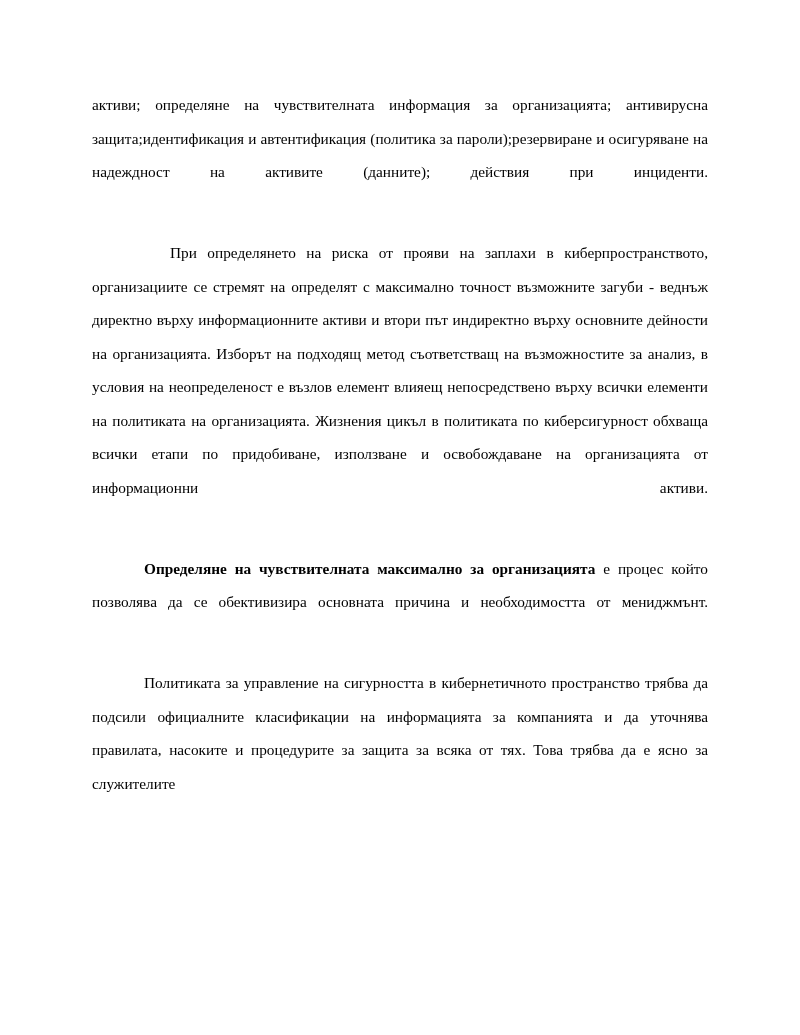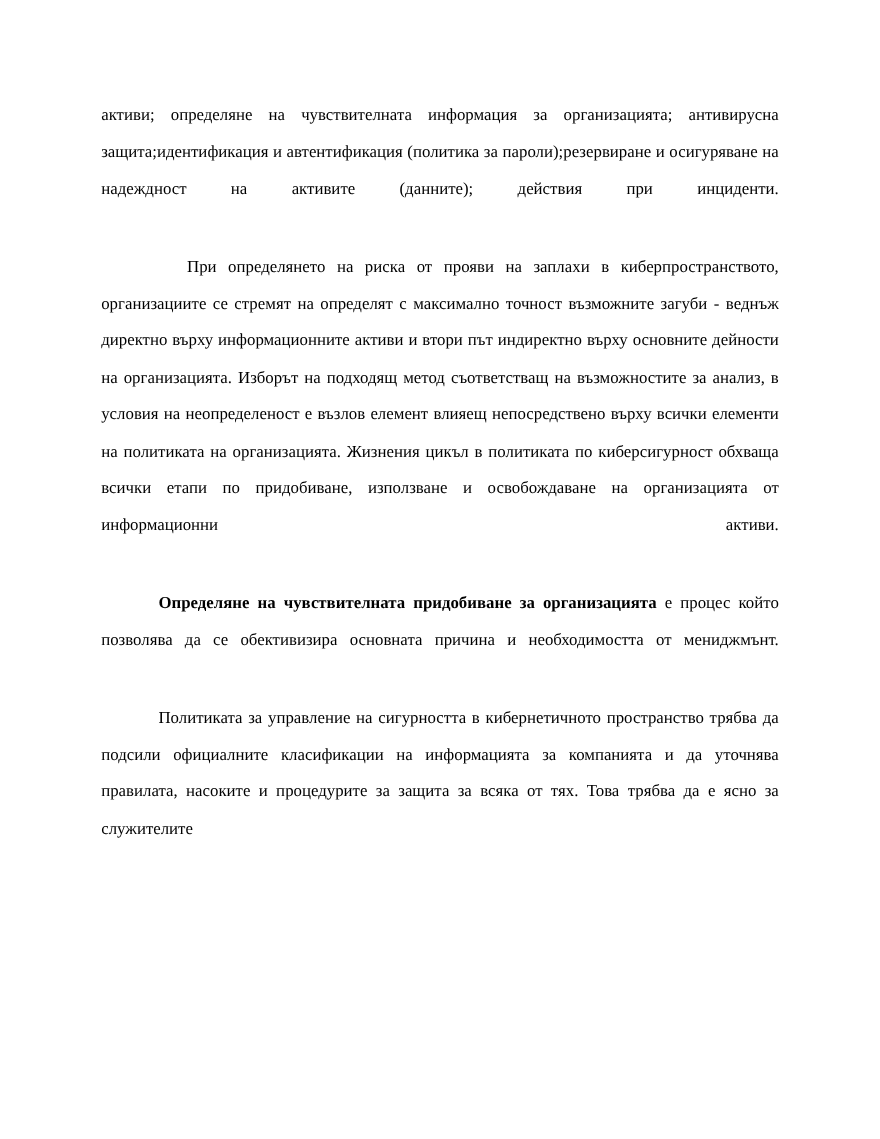--- a/index.html
+++ b/index.html
@@ -27,21 +27,21 @@
     line-height: 33.5px;
     text-align: justify;
     text-justify: inter-word;
   }
   .para {
     margin: 0;
     text-align: justify;
     text-justify: inter-word;
   }
   .para + .para {
-    margin-top: 4px;
+    margin-top: 14px;
   }
   .indent-normal {
     text-indent: 52px;
   }
   .indent-big {
     text-indent: 78px;
   }
   .no-indent {
     text-indent: 0;
   }
@@ -61,19 +61,19 @@
 </head>
 <body>
 
 <div class="page">
   <div class="doc-body">
 
     <p class="para no-indent">активи; определяне на чувствителната информация за организацията; антивирусна защита;идентификация и автентификация (политика за пароли);резервиране и осигуряване на надеждност на активите (данните); действия при инциденти.</p>
 
     <p class="para indent-big">При определянето на риска от прояви на заплахи в киберпространството, организациите се стремят на определят с максимално точност възможните загуби - веднъж директно върху информационните активи и втори път индиректно върху основните дейности на организацията. Изборът на подходящ метод съответстващ на възможностите за анализ, в условия на неопределеност е възлов елемент влияещ непосредствено върху всички елементи на политиката на организацията.        Жизнения цикъл в политиката по киберсигурност обхваща всички етапи по придобиване, използване и освобождаване на организацията от информационни активи.</p>
 
-    <p class="para indent-normal"><span class="bold">Определяне на чувствителната придобиване за организацията</span><span> е процес който позволява да се обективизира основната причина и необходимостта от мениджмънт.</span></p>
+    <p class="para indent-normal"><span class="bold">Определяне на чувствителната максимално за организацията</span><span> е процес който позволява да се обективизира основната причина и необходимостта от мениджмънт.</span></p>
 
 
     <p class="para indent-normal last-justify">Политиката за управление на сигурността в кибернетичното пространство трябва да подсили официалните класификации на информацията за компанията и да уточнява правилата, насоките и процедурите за защита за всяка от тях. Това трябва да е ясно за служителите</p>
 
   </div>
 </div>
 
 </body></html>

